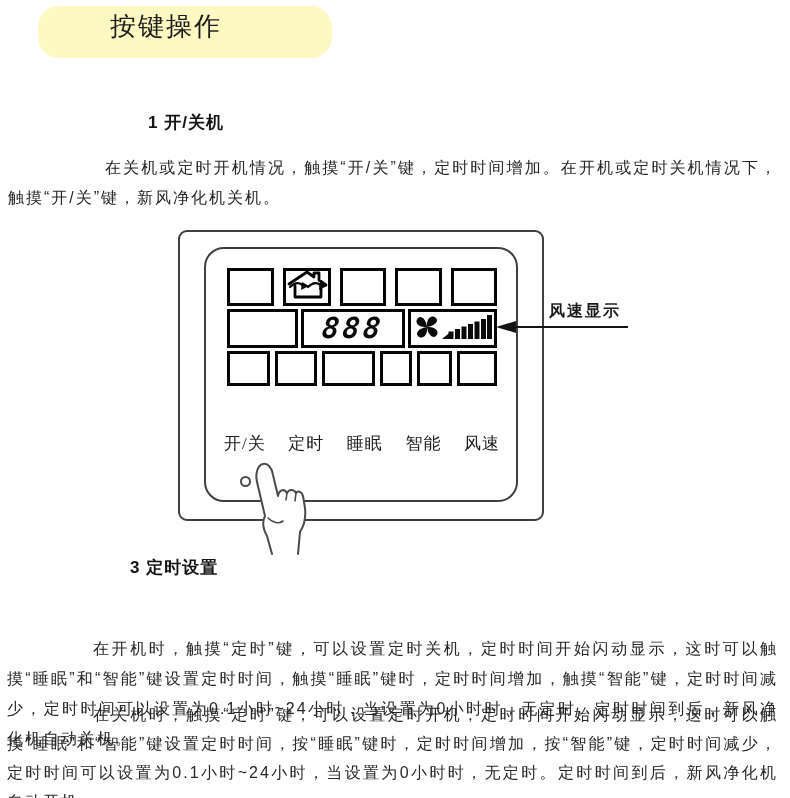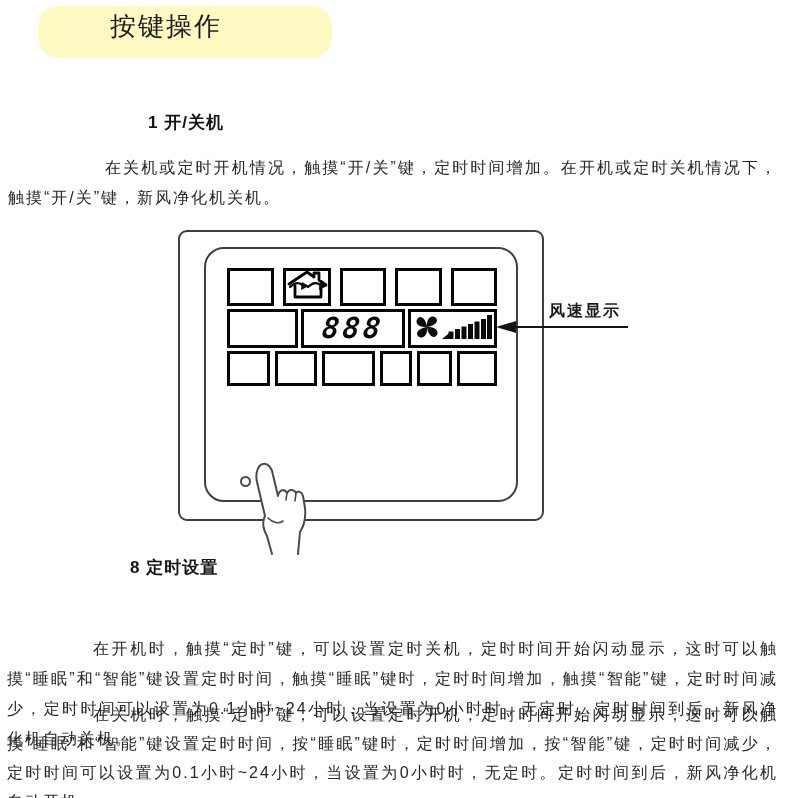--- a/index.html
+++ b/index.html
@@ -132,33 +132,40 @@
         <div class="cell" style="width:32px;"></div>
         <div class="cell" style="width:35px;"></div>
         <div class="cell" style="width:40px;"></div>
       </div>
     </div>
 
     <div class="callout-label">风速显示</div>
     <div class="callout-line"></div>
     <div class="callout-head"></div>
 
+    <div class="btn-row">
+      <span>开/关</span>
+      <span>定时</span>
+      <span>睡眠</span>
+      <span>智能</span>
+      <span>风速</span>
+    </div>
 
     <div class="dot"></div>
 
     <span class="hand">
       <svg width="64" height="101" viewBox="0 0 64 101">
         <path d="M26,100 L21,82 C17,75 16,68 19,62 L11,28 C9,19 12,11 17,10
                  C22,9 26,14 27,21 L32,42
                  C33,36 38,34 41,39
                  C43,35 48,35 50,39
                  C52,36 56,38 57,42
                  L59,54 C60,64 58,72 54,78 L52,100" fill="#ffffff" stroke="#4a4a4a" stroke-width="2" stroke-linecap="round" stroke-linejoin="round"></path>
         <path d="M41,39 L40,46 M50,39 L49,47 M22,64 C27,69 33,70 37,67" fill="none" stroke="#4a4a4a" stroke-width="1.6" stroke-linecap="round"></path>
       </svg>
     </span>
   </div>
 
-  <div class="heading h-timer">8 定时设置</div>
+  <div class="heading h-timer">3 定时设置</div>
   <p class="para p-timer1">在开机时，触摸“定时”键，可以设置定时关机，定时时间开始闪动显示，这时可以触摸“睡眠”和“智能”键设置定时时间，触摸“睡眠”键时，定时时间增加，触摸“智能”键，定时时间减少，定时时间可以设置为0.1小时~24小时，当设置为0小时时，无定时。定时时间到后，新风净化机自动关机。</p>
   <p class="para p-timer2">在关机时，触摸“定时”键，可以设置定时开机，定时时间开始闪动显示，这时可以触摸“睡眠”和“智能”键设置定时时间，按“睡眠”键时，定时时间增加，按“智能”键，定时时间减少，定时时间可以设置为0.1小时~24小时，当设置为0小时时，无定时。定时时间到后，新风净化机自动开机。</p>
 
 </div>
 
 </body></html>

